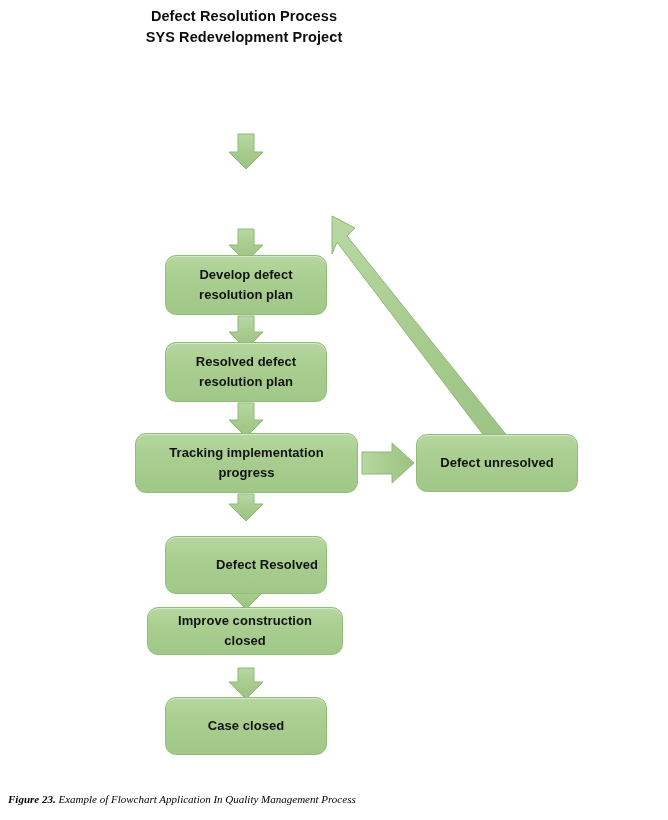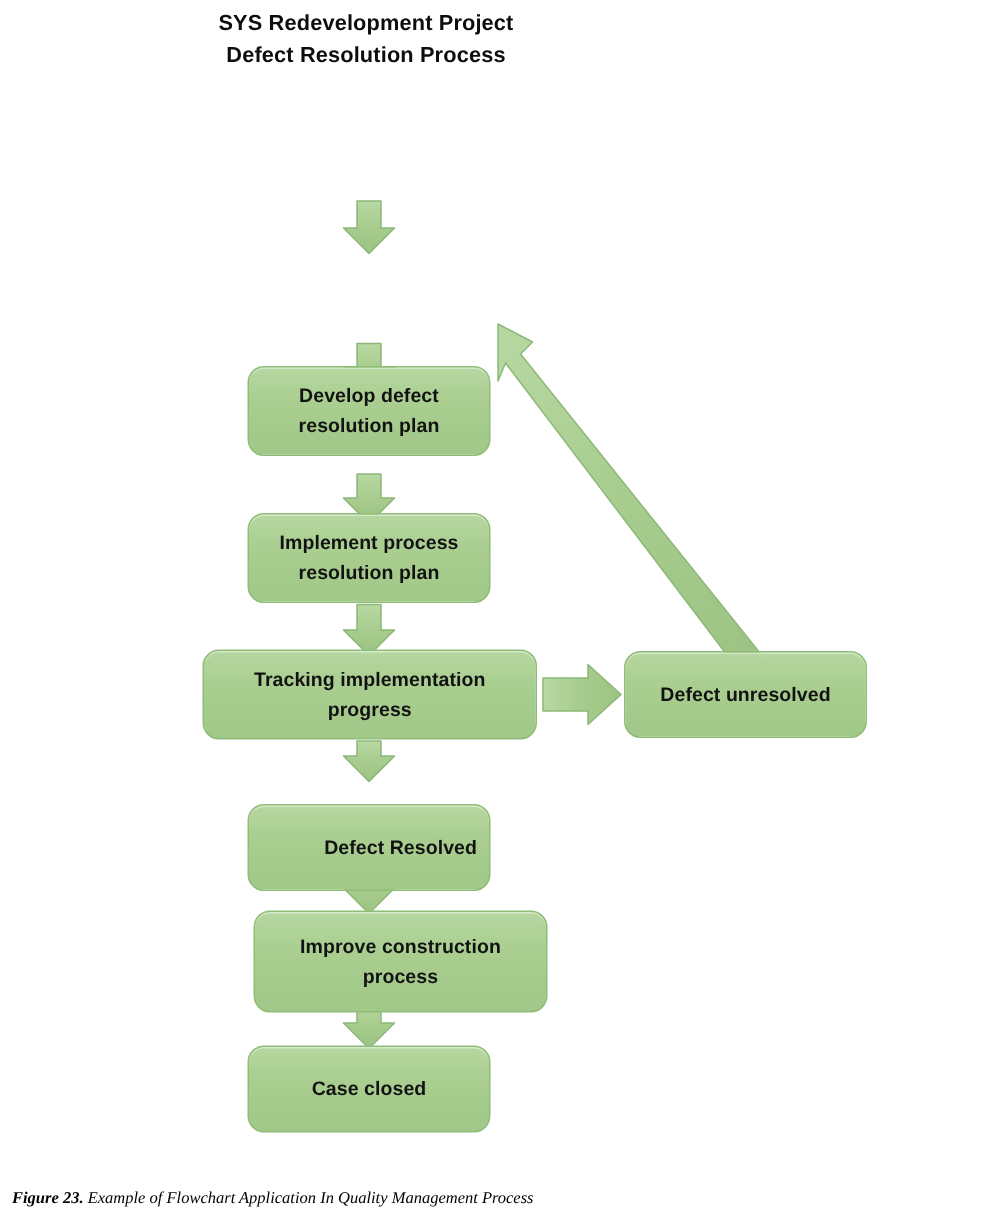--- a/index.html
+++ b/index.html
@@ -90,22 +90,22 @@
     font-weight: bold;
     font-style: italic;
   }
 </style>
 </head>
 <body>
 
 <div id="stage">
 
   <div class="title-block">
+    <div class="title-line">Defect Resolution Process</div>
     <div class="title-line">SYS Redevelopment Project</div>
-    <div class="title-line">Defect Resolution Process</div>
   </div>
 
   <svg id="arrows" width="668" height="820" viewBox="0 0 668 820" xmlns="http://www.w3.org/2000/svg">
     <defs>
       <linearGradient id="arrGrad" x1="0" y1="0" x2="0" y2="1">
         <stop offset="0%" stop-color="#b8d8a2"></stop>
         <stop offset="55%" stop-color="#a6cb8c"></stop>
         <stop offset="100%" stop-color="#9cc383"></stop>
       </linearGradient>
       <linearGradient id="arrGradH" x1="0" y1="0" x2="1" y2="0">
@@ -134,30 +134,30 @@
 
     <path d="M 238,494 L 254,494 L 254,504 L 263,504 L 246,521 L 229,504 L 238,504 Z" fill="url(#arrGrad)" stroke="#8cb878" stroke-width="1" stroke-linejoin="round"></path>
 
     <path d="M 238,578 L 254,578 L 254,592 L 263,592 L 246,609 L 229,592 L 238,592 Z" fill="url(#arrGrad)" stroke="#8cb878" stroke-width="1" stroke-linejoin="round"></path>
 
     <path d="M 238,668 L 254,668 L 254,682 L 263,682 L 246,699 L 229,682 L 238,682 Z" fill="url(#arrGrad)" stroke="#8cb878" stroke-width="1" stroke-linejoin="round"></path>
   </svg>
 
 
 
-  <div class="node" style="left:165px; top:244px; width:162px; height:60px;">
+  <div class="node" style="left:165px; top:255px; width:162px; height:60px;">
     <div class="node-label">
       <span>Develop defect</span><br>
       <span>resolution plan</span>
     </div>
   </div>
 
   <div class="node" style="left:165px; top:342px; width:162px; height:60px;">
     <div class="node-label">
-      <span>Implement process</span><br>
+      <span>Resolved defect</span><br>
       <span>resolution plan</span>
     </div>
   </div>
 
   <div class="node" style="left:416px; top:434px; width:162px; height:58px;">
     <div class="node-label">
       <span>Defect unresolved</span>
     </div>
   </div>
 
@@ -167,24 +167,24 @@
       <span>progress</span>
     </div>
   </div>
 
   <div class="node" style="left:165px; top:536px; width:162px; height:58px;justify-content:flex-end;">
     <div class="node-label">
       <span>Defect Resolved</span>
     </div>
   </div>
 
-  <div class="node" style="left:147px; top:607px; width:196px; height:68px;margin-left:22px;">
+  <div class="node" style="left:147px; top:607px; width:196px; height:48px;">
     <div class="node-label">
       <span>Improve construction</span><br>
-      <span>process</span>
+      <span>closed</span>
     </div>
   </div>
 
   <div class="node" style="left:165px; top:697px; width:162px; height:58px;">
     <div class="node-label">
       <span>Case closed</span>
     </div>
   </div>
 
   <div class="caption">

